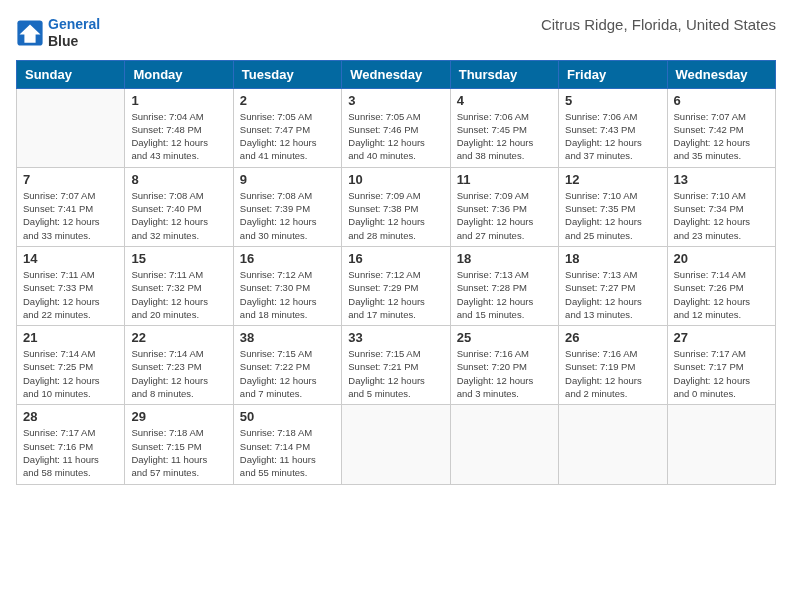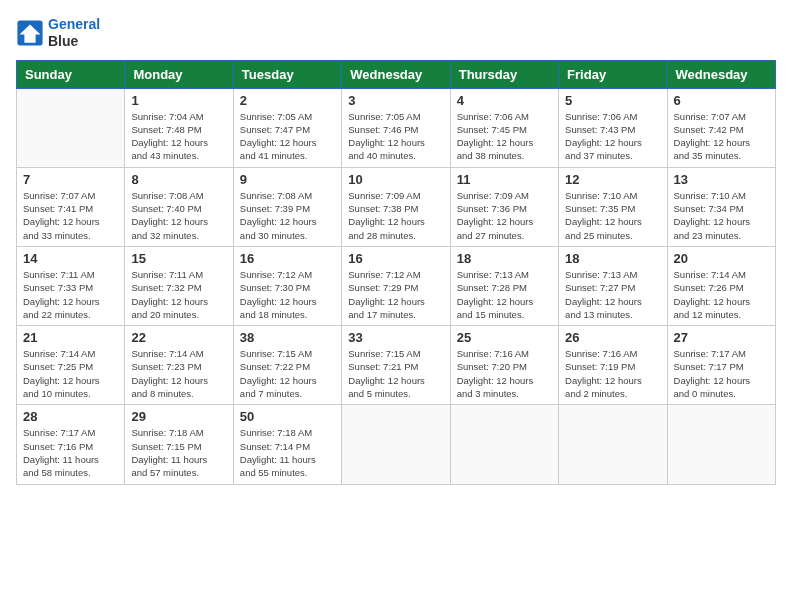--- a/index.html
+++ b/index.html
@@ -45,21 +45,21 @@
     .subtitle {
       font-size: 15px;
       color: #555;
     }
     .calendar {
       width: 100%;
       border-collapse: collapse;
       border: 1px solid #ccc;
     }
     .calendar th {
-      background: #15803d;
+      background: #0369a1;
       color: #fff;
       font-size: 13px;
       padding: 6px 8px;
       text-align: left;
       border: 1px solid #2a6abf;
     }
     .calendar td {
       border: 1px solid #ccc;
       vertical-align: top;
       padding: 4px 6px;
@@ -92,20 +92,21 @@
     <svg class="logo-icon" viewBox="0 0 40 40">
       <rect x="2" y="2" width="36" height="36" rx="4" fill="#1a6abf"></rect>
       <polygon points="20,8 35,22 28,22 28,34 12,34 12,22 5,22" fill="white"></polygon>
     </svg>
     <div class="logo-text">
       <div><span>General</span></div>
       <div>Blue</div>
     </div>
   </div>
   <div class="title-area">
+    <div class="subtitle">Citrus Ridge, Florida, United States</div>
   </div>
 </div>
 
 <table class="calendar">
   <thead>
     <tr id="days-header">
         <th>Sunday</th>
         <th>Monday</th>
         <th>Tuesday</th>
         <th>Wednesday</th>

